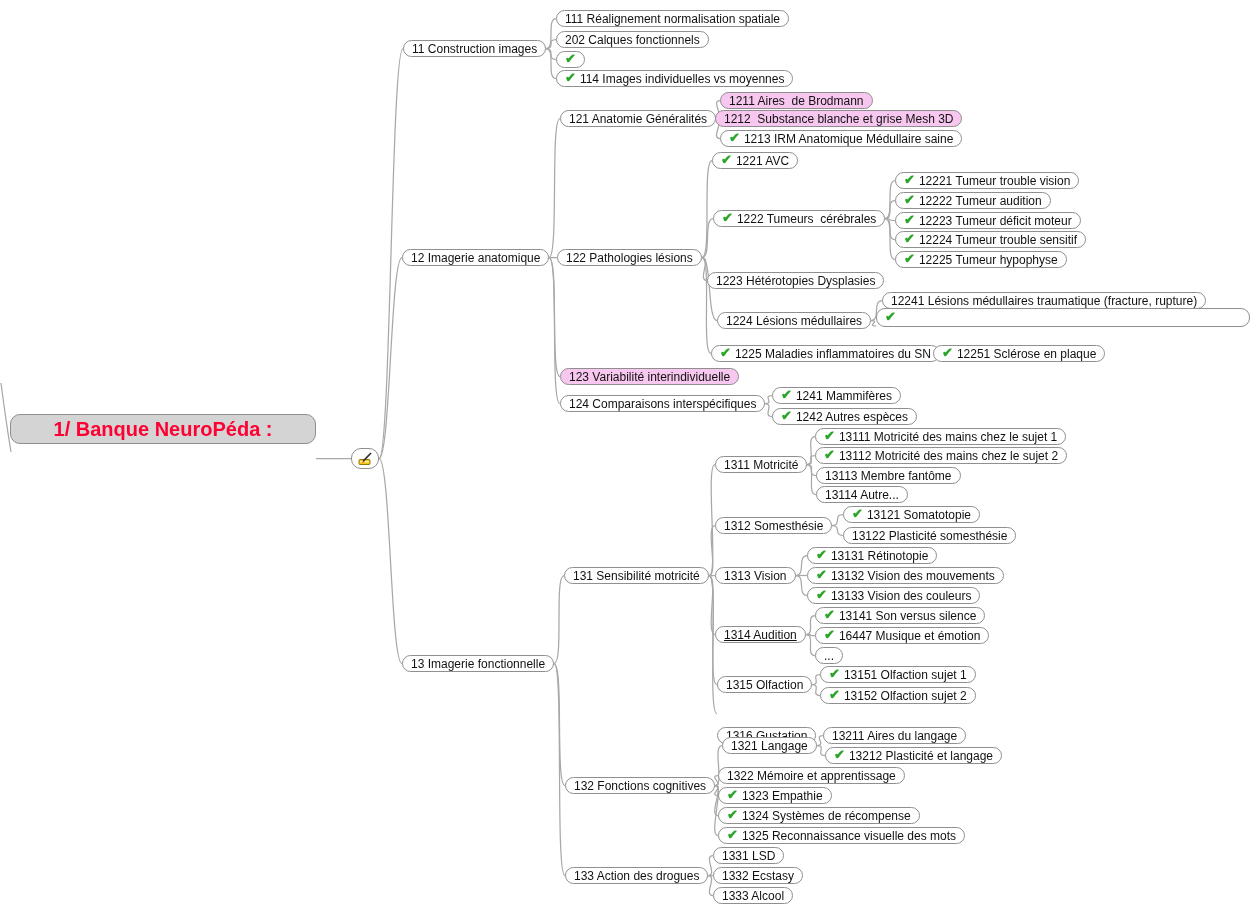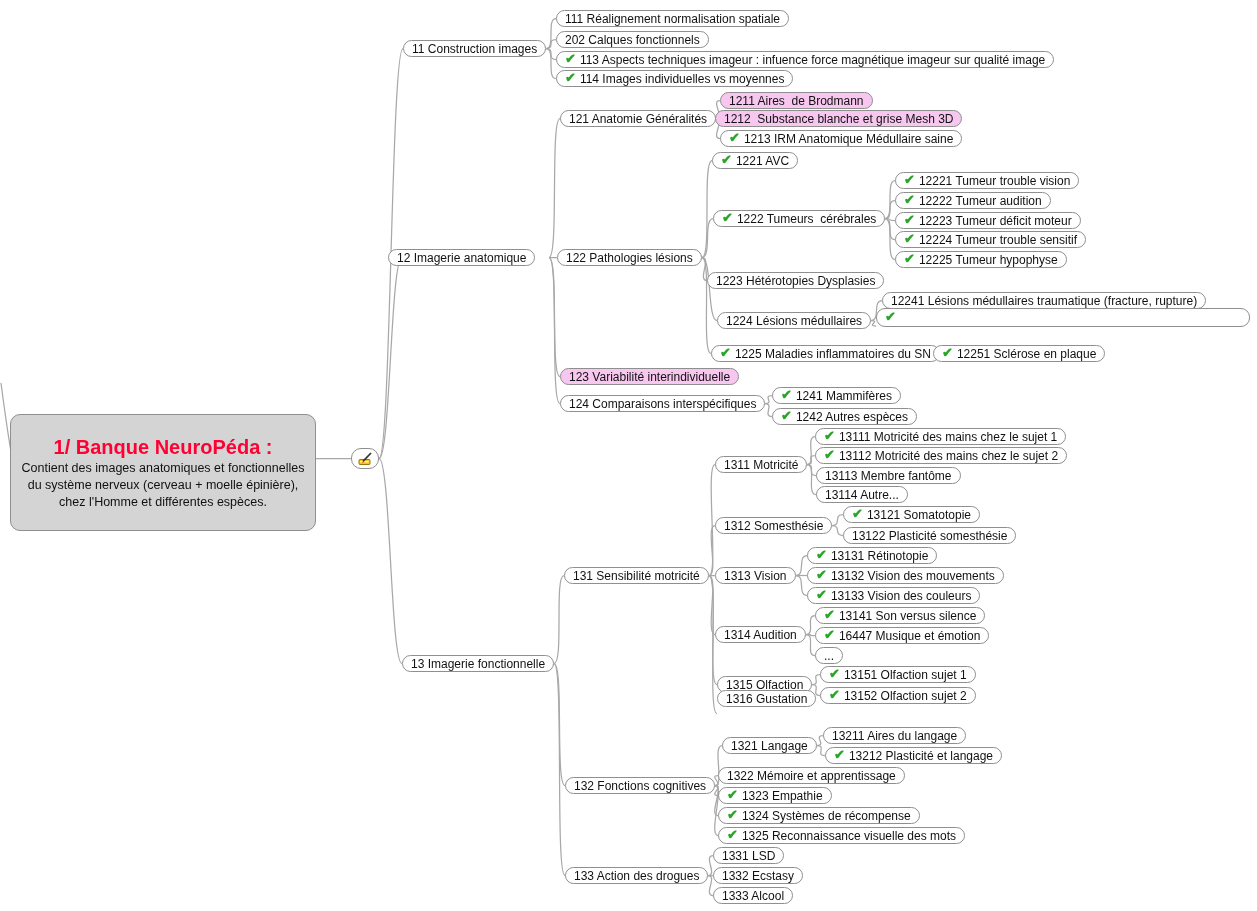--- a/index.html
+++ b/index.html
@@ -11,21 +11,21 @@
         padding:1px 8px;height:17px;box-sizing:border-box;
         font-size:12px;color:#111;}
   .node .lbl{white-space:pre;}
   .node.pink{background:var(--pink,#f7c7ef);}
   .node.wrap{height:auto;padding:2px 8px;}
   .node.wrap .lbl{white-space:normal;line-height:15px;}
   .check{color:var(--check,#2aa52a);font-size:13px;font-weight:bold;line-height:1;
          transform:translateY(-1px);flex:0 0 auto;}
   #root-node{position:absolute;z-index:2;left:10px;top:414px;width:286px;
         background:var(--rootbg,#d4d4d4);border:1px solid #8f8f8f;border-radius:10px;
-        padding:19px 9px;text-align:center;}
+        padding:1px 9px;text-align:center;}
   .root-title{color:var(--roottitle,#ff0033);font-size:20px;font-weight:bold;
         line-height:26px;white-space:nowrap;}
   .root-body{color:#111;font-size:12.5px;line-height:17px;white-space:pre-line;}
   #hub-node{position:absolute;z-index:2;left:351px;top:448px;width:28px;height:21px;
         background:#fff;border:1px solid #8f8f8f;border-radius:10px;
         display:flex;align-items:center;justify-content:center;box-sizing:border-box;}
 </style>
 </head>
 <body>
 
@@ -92,23 +92,20 @@
       <path d="M715,785.5 C725,785.5 708,815.5 718,815.5" fill="none" stroke="#a8a8a8" stroke-width="1.25"></path>
       <path d="M715,785.5 C725,785.5 708,835.5 718,835.5" fill="none" stroke="#a8a8a8" stroke-width="1.25"></path>
       <path d="M554,663.5 C564,663.5 555,875.5 565,875.5" fill="none" stroke="#a8a8a8" stroke-width="1.25"></path>
       <path d="M708,875.5 C718,875.5 703,855.5 713,855.5" fill="none" stroke="#a8a8a8" stroke-width="1.25"></path>
       <path d="M708,875.5 C718,875.5 703,875.5 713,875.5" fill="none" stroke="#a8a8a8" stroke-width="1.25"></path>
       <path d="M708,875.5 C718,875.5 703,895.5 713,895.5" fill="none" stroke="#a8a8a8" stroke-width="1.25"></path>
     </svg>
 
   <div id="root-node">
     <div class="root-title">1/ Banque NeuroPéda :</div>
-    <div class="root-body">Contient des images anatomiques et fonctionnelles
-du système nerveux (cerveau + moelle épinière),
-chez l'Homme et différentes espèces.</div>
   </div>
 
   <div id="hub-node">
     <svg width="17" height="14" viewBox="0 0 17 14">
       <rect x="2" y="7.5" width="11" height="5" rx="1" fill="#f5c518" stroke="#8a6d00" stroke-width="0.9"></rect>
       <rect x="3.2" y="9" width="8.5" height="1.4" fill="#fff3b0"></rect>
       <line x1="14" y1="1" x2="6.2" y2="9.2" stroke="#333" stroke-width="1.7"></line>
       <polygon points="4.8,10.8 6.2,9 7.6,10" fill="#cc2200"></polygon>
     </svg>
   </div>
@@ -118,27 +115,26 @@
         <span class="lbl">11 Construction images</span>
       </div>
       <div class="node" style="left: 556px; top: 10px;">
         <span class="lbl">111 Réalignement normalisation spatiale</span>
       </div>
       <div class="node" style="left: 556px; top: 31px;">
         <span class="lbl">202 Calques fonctionnels</span>
       </div>
       <div class="node" style="left: 556px; top: 51px;">
         <span class="check">✔</span>
-        <span class="lbl">113 Aspects techniques imageur : infuence force magnétique imageur sur qualité image</span>
       </div>
       <div class="node" style="left: 556px; top: 70px;">
         <span class="check">✔</span>
         <span class="lbl">114 Images individuelles vs moyennes</span>
       </div>
-      <div class="node" style="left: 388px; top: 249px;">
+      <div class="node" style="left: 402px; top: 249px;">
         <span class="lbl">12 Imagerie anatomique</span>
       </div>
       <div class="node" style="left: 560px; top: 110px;">
         <span class="lbl">121 Anatomie Généralités</span>
       </div>
       <div class="node pink" style="left: 720px; top: 92px;">
         <span class="lbl">1211 Aires  de Brodmann</span>
       </div>
       <div class="node pink" style="left: 715px; top: 110px;">
         <span class="lbl">1212  Substance blanche et grise Mesh 3D</span>
@@ -253,21 +249,21 @@
         <span class="lbl">13131 Rétinotopie</span>
       </div>
       <div class="node" style="left: 807px; top: 567px;">
         <span class="check">✔</span>
         <span class="lbl">13132 Vision des mouvements</span>
       </div>
       <div class="node" style="left: 807px; top: 587px;">
         <span class="check">✔</span>
         <span class="lbl">13133 Vision des couleurs</span>
       </div>
-      <div class="node" style="left: 715px; top: 626px;">
+      <div class="node" style="left: 715px; top: 626px; text-decoration: underline;">
         <span class="lbl">1314 Audition</span>
       </div>
       <div class="node" style="left: 815px; top: 607px;">
         <span class="check">✔</span>
         <span class="lbl">13141 Son versus silence</span>
       </div>
       <div class="node" style="left: 815px; top: 627px;">
         <span class="check">✔</span>
         <span class="lbl">16447 Musique et émotion</span>
       </div>
@@ -278,21 +274,21 @@
         <span class="lbl">1315 Olfaction</span>
       </div>
       <div class="node" style="left: 820px; top: 666px;">
         <span class="check">✔</span>
         <span class="lbl">13151 Olfaction sujet 1</span>
       </div>
       <div class="node" style="left: 820px; top: 687px;">
         <span class="check">✔</span>
         <span class="lbl">13152 Olfaction sujet 2</span>
       </div>
-      <div class="node" style="left: 717px; top: 690px;">
+      <div class="node" style="left: 717px; top: 727px;">
         <span class="lbl">1316 Gustation</span>
       </div>
       <div class="node" style="left: 565px; top: 777px;">
         <span class="lbl">132 Fonctions cognitives</span>
       </div>
       <div class="node" style="left: 722px; top: 737px;">
         <span class="lbl">1321 Langage</span>
       </div>
       <div class="node" style="left: 823px; top: 727px;">
         <span class="lbl">13211 Aires du langage</span>

